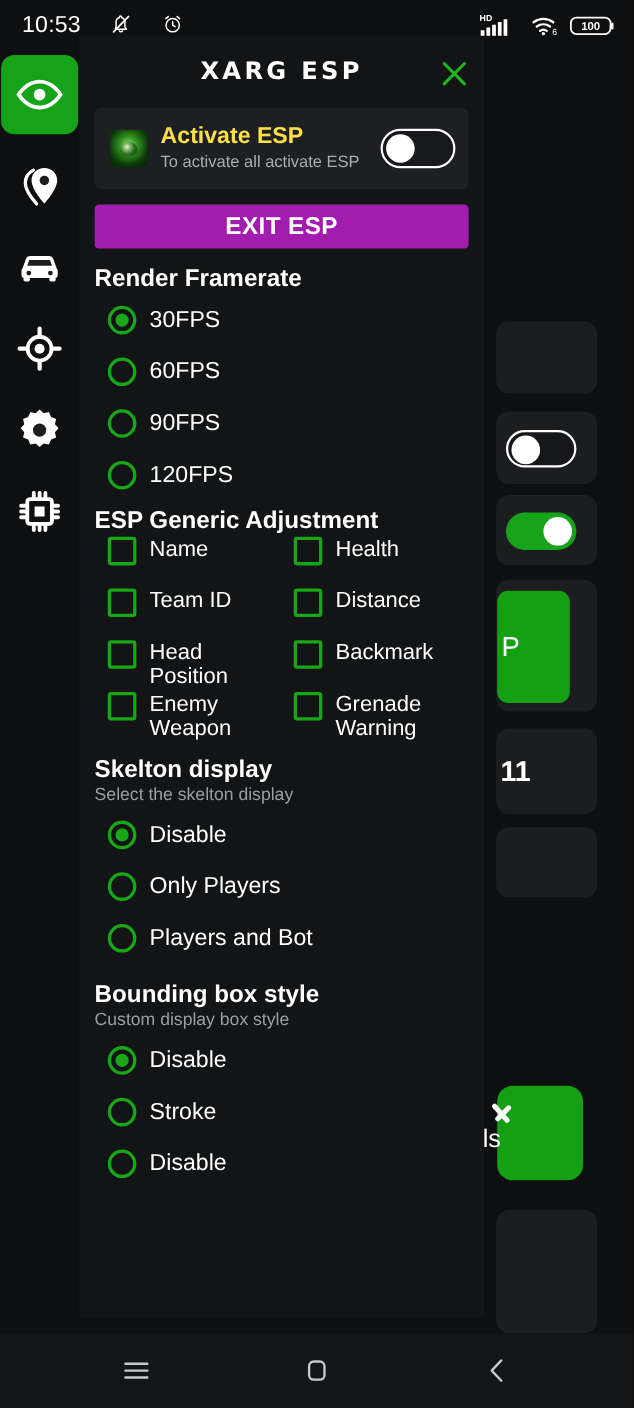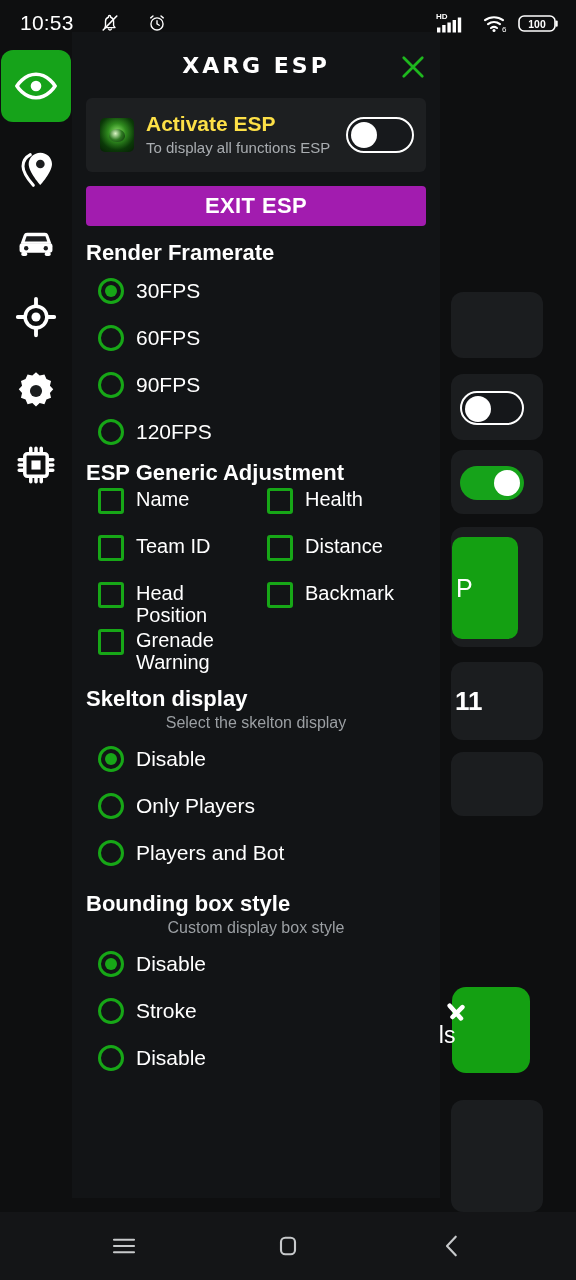--- a/index.html
+++ b/index.html
@@ -24,21 +24,21 @@
     position: absolute;
     top: 0; left: 0;
     width: 576px; height: 46px;
     display: flex;
     align-items: center;
     justify-content: space-between;
     padding: 0 16px 0 20px;
     color: #ffffff;
     z-index: 60;
   }
-  .status-left { display: flex; align-items: center; gap: 25px; }
+  .status-left { display: flex; align-items: flex-start; gap: 25px; }
   .status-time { font-size: 21px; font-weight: 400; letter-spacing: .2px; color:#fff;}
   .status-right { display: flex; align-items: center; gap: 8px; }
   .si { display:block; }
 
   
   .bg-layer { position:absolute; inset:0; z-index:1; background:#0e0f10; }
   .bg-card {
     position: absolute;
     background: #1b1d1f;
     border-radius: 12px;
@@ -207,21 +207,20 @@
     color:#ffffff;
     font-size: 22px;
     font-weight: 600;
     margin: 0 0 2px 0;
     padding-left: 0px;
   }
   .sec-sub {
     color:#9b9fa3;
     font-size: 16px;
     margin-bottom: 4px;
-    text-align: center;
   }
   .sec { margin-bottom: 4px; }
 
   
   .radio-row {
     display:flex; align-items:center;
     gap: 12px;
     height: 47px;
     padding-left: 12px;
   }
@@ -414,21 +413,21 @@
       </div>
     </div>
 
     <div class="panel-body">
 
       
       <div class="activate-card">
         <div class="app-logo"></div>
         <div class="act-texts">
           <div class="act-title">Activate ESP</div>
-          <div class="act-sub">To display all functions ESP</div>
+          <div class="act-sub">To activate all activate ESP</div>
         </div>
         <div class="switch">
           <div class="knob"></div>
         </div>
       </div>
 
       
       <button class="exit-btn">EXIT ESP</button>
 
       
@@ -486,20 +485,24 @@
 
           <div class="cb-row">
             <div class="cb"></div>
             <span class="cb-label">Head Position</span>
           </div>
           <div class="cb-row">
             <div class="cb"></div>
             <span class="cb-label">Backmark</span>
           </div>
 
+          <div class="cb-row">
+            <div class="cb"></div>
+            <span class="cb-label">Enemy Weapon</span>
+          </div>
           <div class="cb-row">
             <div class="cb"></div>
             <span class="cb-label">Grenade Warning</span>
           </div>
         </div>
       </div>
 
       
       <div class="sec" style="margin-top:10px;">
         <div class="sec-title">Skelton display</div>

